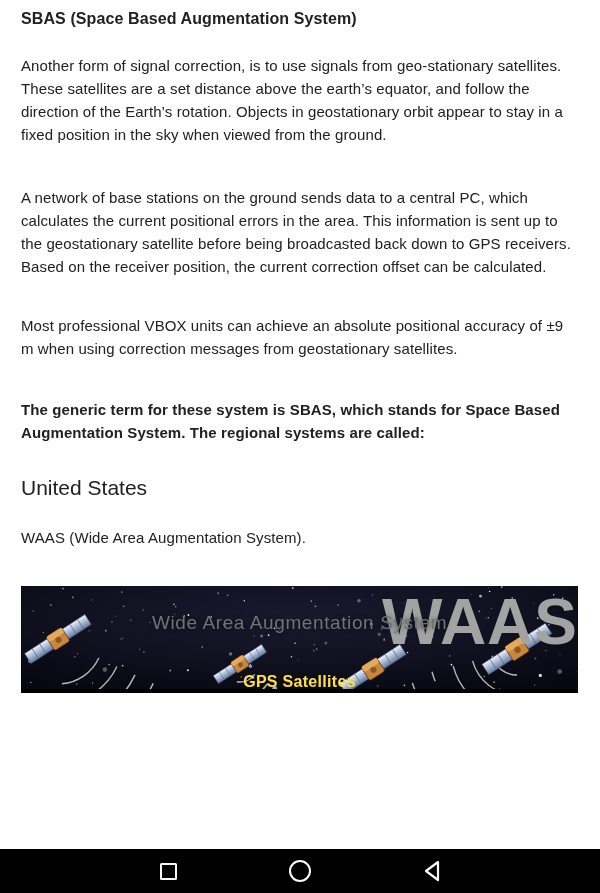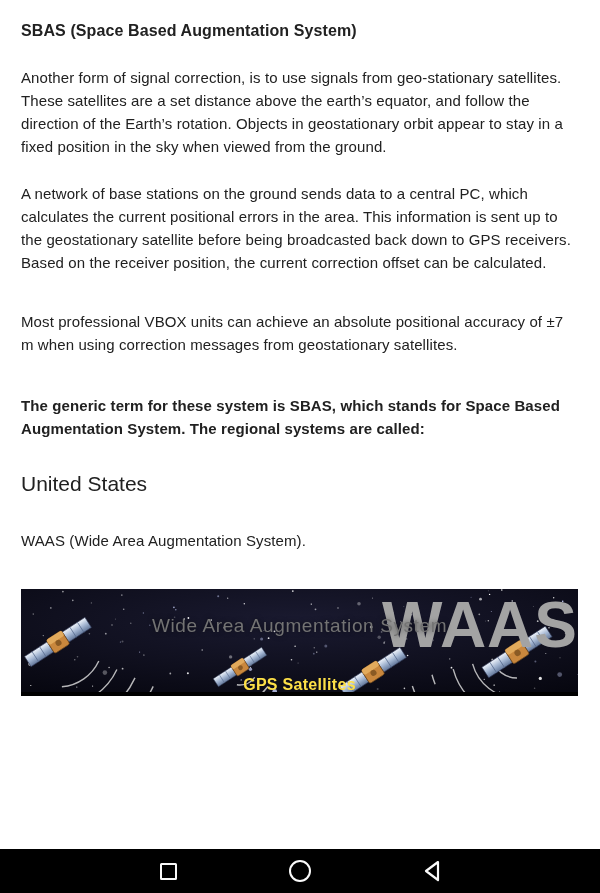--- a/index.html
+++ b/index.html
@@ -6,42 +6,42 @@
   html, body { width: 600px; height: 893px; background: #ffffff; }
   body { font-family: "Liberation Sans", "DejaVu Sans", sans-serif; position: relative; overflow: hidden; }
 
   .screen { position: absolute; top: 0; left: 0; width: 600px; height: 893px; background: #ffffff; }
 
   
   .doc {
     position: absolute; top: 0; left: 0;
     width: 600px; height: 849px;
     background: #ffffff;
-    padding: 20px 21px 0 21px;
+    padding: 8px 21px 0 21px;
     overflow: hidden;
   }
   .doc h1 {
     font-size: 16px; line-height: 22px; font-weight: 700;
     color: #212121; letter-spacing: 0.1px;
   }
   .doc p.para {
     font-size: 15px; line-height: 23px; font-weight: 400;
     color: #212121; letter-spacing: 0.1px;
   }
   #para-1 { margin-top: 24px; }
-  #para-2 { margin-top: 24px; }
+  #para-2 { margin-top: 40px; }
   #para-3 { margin-top: 37px; }
   #para-4 { margin-top: 36px; }
   #para-5 { margin-top: 38px; font-weight: bold; }
   .doc h2 {
     margin-top: 30px;
     font-size: 21px; line-height: 28px; font-weight: 400;
     color: #212121;
   }
-  #section-text { margin-top: 31px; }
+  #section-text { margin-top: 24px; }
 
   
   .banner {
     position: relative;
     margin-top: 37px;
     width: 557px; height: 107px;
     overflow: hidden;
     background: #0b0b16;
   }
   .banner svg { position: absolute; top: 0; left: 0; z-index: 1; }
@@ -94,21 +94,21 @@
 <div class="screen">
 
   <main class="doc">
     <h1>SBAS (Space Based Augmentation System)</h1>
 
     <p class="para" id="para-1">Another form of signal correction, is to use signals from geo-stationary satellites. These satellites are a set distance above the earth’s equator, and follow the direction of the Earth’s rotation. Objects in geostationary orbit appear to stay in a fixed position in the sky when viewed from the ground.</p>
 
     <p class="para" id="para-2">A network of base stations on the ground sends data to a central PC, which calculates the current positional errors in the area. This information is sent up to the geostationary satellite before being broadcasted back down to GPS receivers. Based on the receiver position, the current correction offset can be calculated.</p>
 
 
-    <p class="para" id="para-4">Most professional VBOX units can achieve an absolute positional accuracy of ±7 m when using correction messages from geostationary satellites.</p>
+    <p class="para" id="para-4">Most professional VBOX units can achieve an absolute positional accuracy of ±9 m when using correction messages from geostationary satellites.</p>
 
     <p class="para" id="para-5">The generic term for these system is SBAS, which stands for Space Based Augmentation System. The regional systems are called:</p>
 
     <h2>United States</h2>
 
     <p class="para" id="section-text">WAAS (Wide Area Augmentation System).</p>
 
     <figure class="banner" style="background: rgb(11, 11, 22);">
       <svg id="banner-art" width="557" height="107" viewBox="0 0 557 107">
           <defs>

